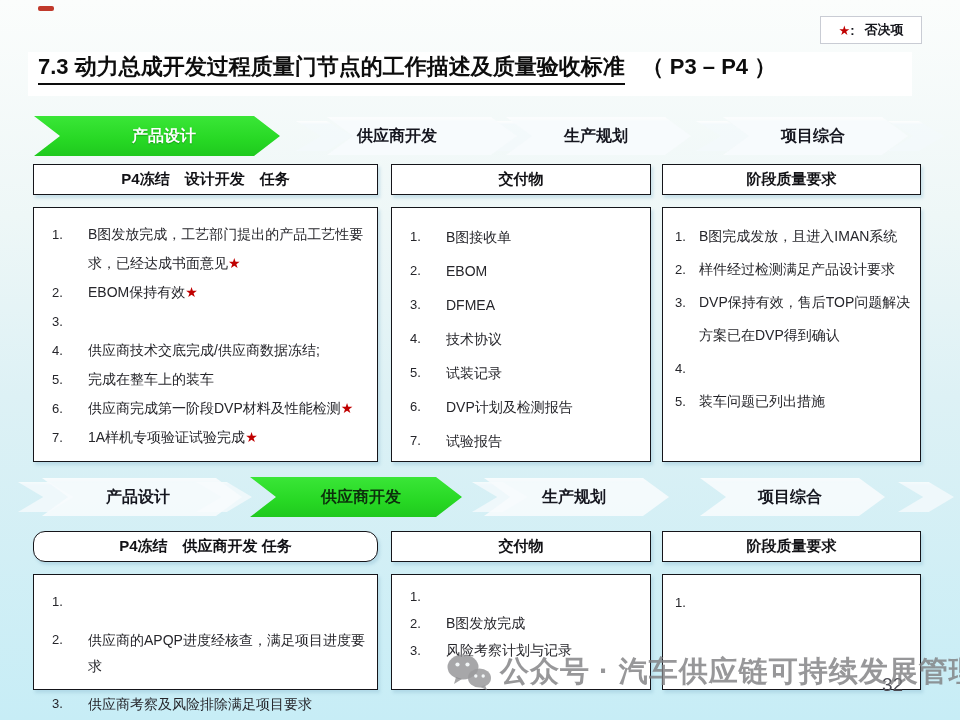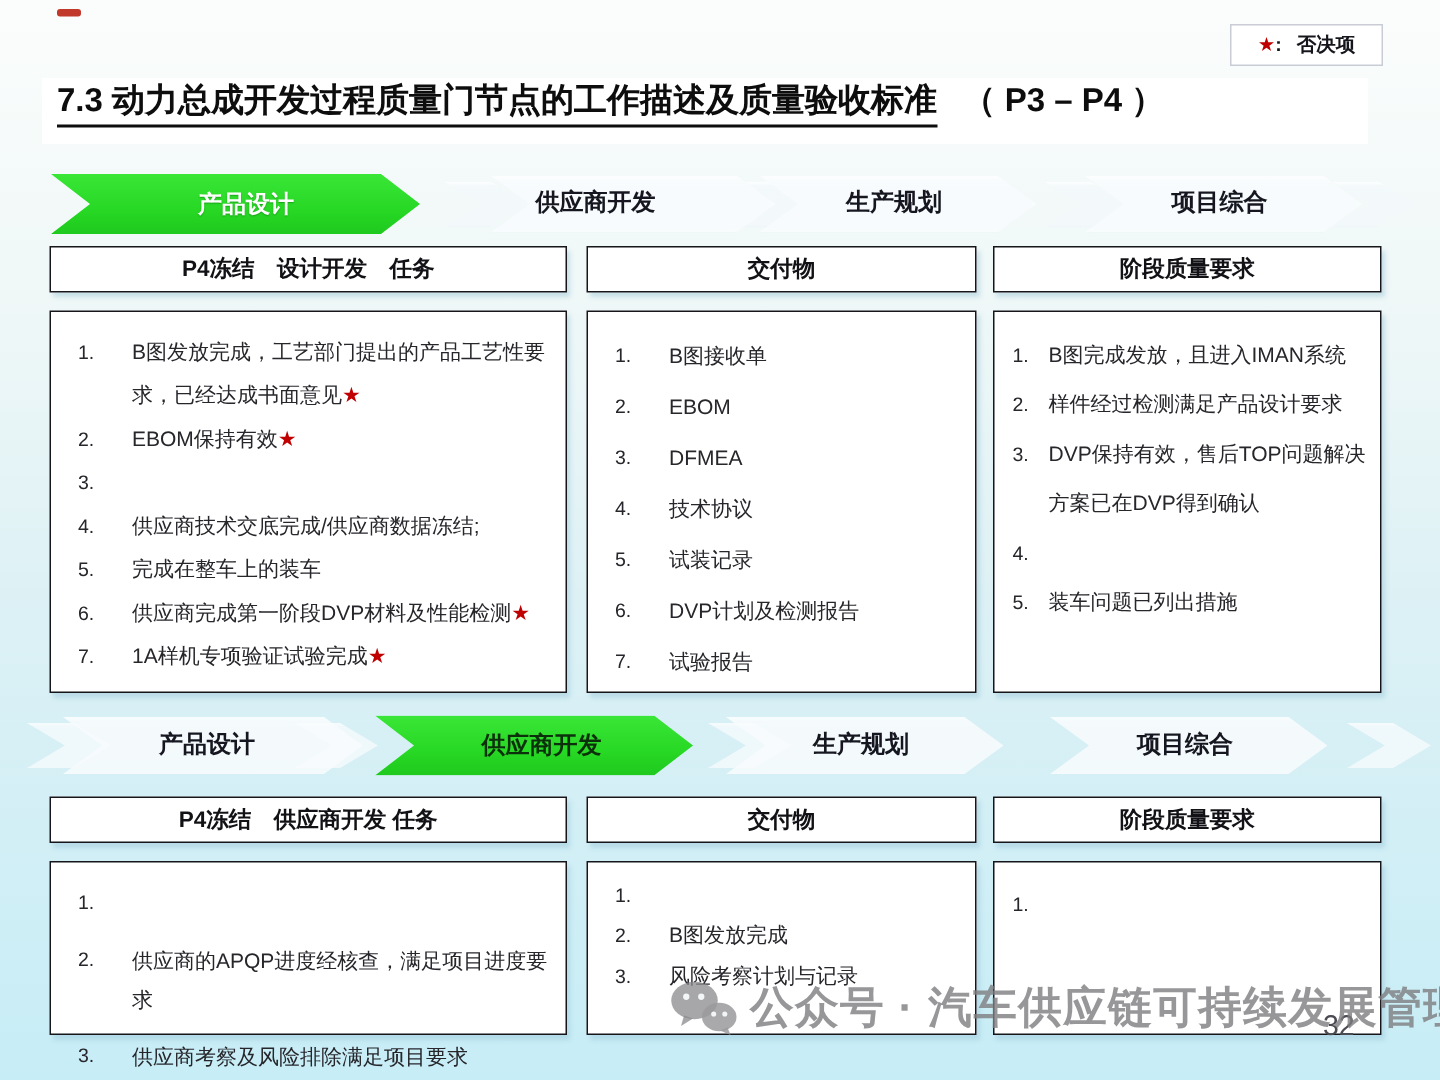--- a/index.html
+++ b/index.html
@@ -188,21 +188,21 @@
     <div class="band chev" style="left:484px;top:478px;width:185px;"></div>
     <div class="band chev" style="left:700px;top:478px;width:185px;"></div>
     <div class="phase-label" style="left:78px;top:477px;width:120px;">产品设计</div>
     <div class="arrow-green dark-text chev" style="left:250px;top:477px;width:212px;padding-left:10px;box-sizing:border-box;">
       <span>供应商开发</span>
     </div>
     <div class="phase-label" style="left:514px;top:477px;width:120px;">生产规划</div>
     <div class="phase-label" style="left:730px;top:477px;width:120px;">项目综合</div>
   </div>
 
-  <div class="hdr-box" style="left:33px;top:531px;width:345px;">P4冻结　供应商开发 任务</div>
+  <div class="hdr-box" style="left:33px;top:531px;width:345px;border-radius:12px;">P4冻结　供应商开发 任务</div>
   <div class="hdr-box" style="left:391px;top:531px;width:260px;">交付物</div>
   <div class="hdr-box" style="left:662px;top:531px;width:259px;">阶段质量要求</div>
 
   <div class="body-box" style="left:33px;top:574px;width:345px;height:116px;">
     <ul class="qlist s2c1" style="padding-top:14px;">
         <li>
           <span class="num">1.</span>
         </li>
         <li>
           <span class="num">2.</span>

